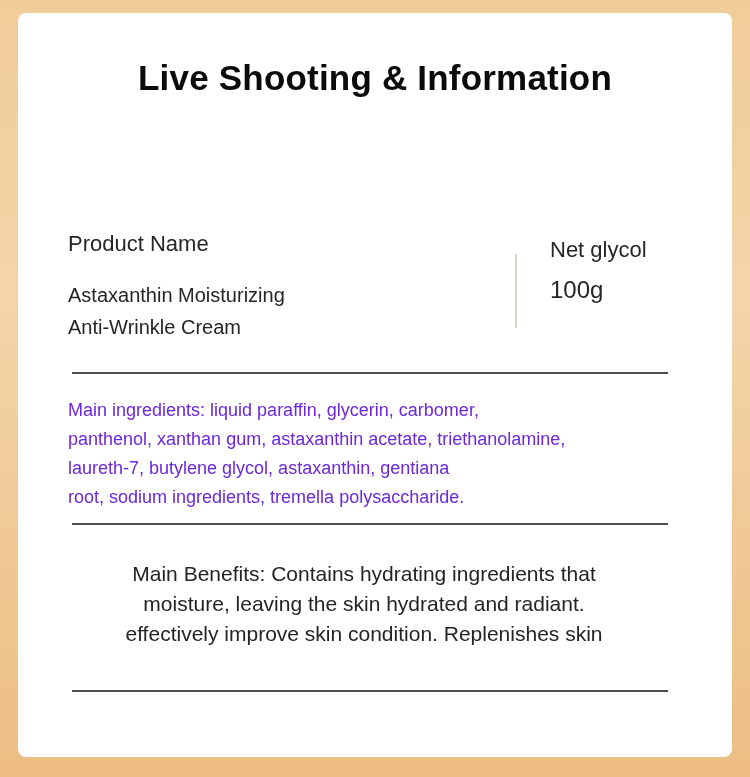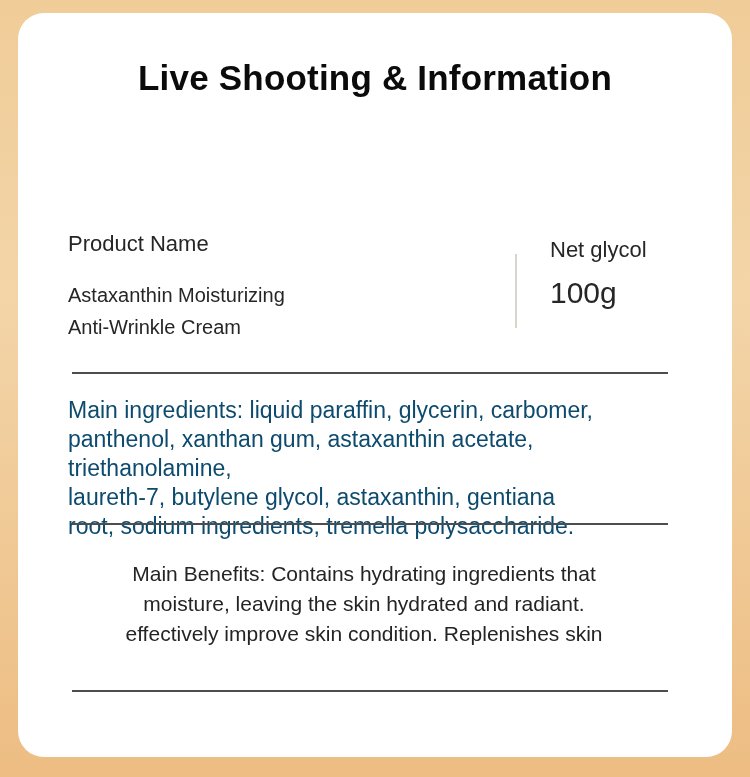--- a/index.html
+++ b/index.html
@@ -9,21 +9,21 @@
     font-family: "Liberation Sans", sans-serif;
   }
   body {
     background: linear-gradient(180deg, #f0cc98 0%, #f3d5a8 38%, #edbd83 100%);
   }
   .card {
     position: absolute;
     left: 18px; top: 13px;
     width: 714px; height: 744px;
     background: #ffffff;
-    border-radius: 26px;
+    border-radius: 8px;
   }
   .title {
     position: absolute;
     top: 45px; left: 0; right: 0;
     text-align: center;
     font-size: 35px;
     font-weight: bold;
     color: #0b0b0b;
     letter-spacing: 0.2px;
   }
@@ -37,21 +37,21 @@
     position: absolute;
     left: 50px; top: 266px;
     font-size: 20px;
     line-height: 32px;
     color: #262626;
   }
   .net-weight-label { left: 532px; top: 224px; }
   .net-weight-value {
     position: absolute;
     left: 532px; top: 263px;
-    font-size: 30px;
+    font-size: 24px;
     color: #262626;
   }
   .v-divider {
     position: absolute;
     left: 497px; top: 241px;
     width: 2px; height: 74px;
     background: #d9d4c9;
   }
   .h-divider {
     position: absolute;
@@ -59,23 +59,23 @@
     width: 596px; height: 2px;
     background: #4d4d4d;
   }
   .h-divider.d1 { top: 359px; }
   .h-divider.d2 { top: 510px; }
   .h-divider.d3 { top: 677px; }
   .ingredients {
     position: absolute;
     left: 50px; top: 383px;
     width: 620px;
-    font-size: 23px;
+    font-size: 18px;
     line-height: 29px;
-    color: #0c4a6e;
+    color: #6d28d9;
   }
   .benefits {
     position: absolute;
     left: 56px; top: 546px;
     width: 580px;
     font-size: 21px;
     line-height: 30px;
     color: #242424;
     text-align: center;
   }

